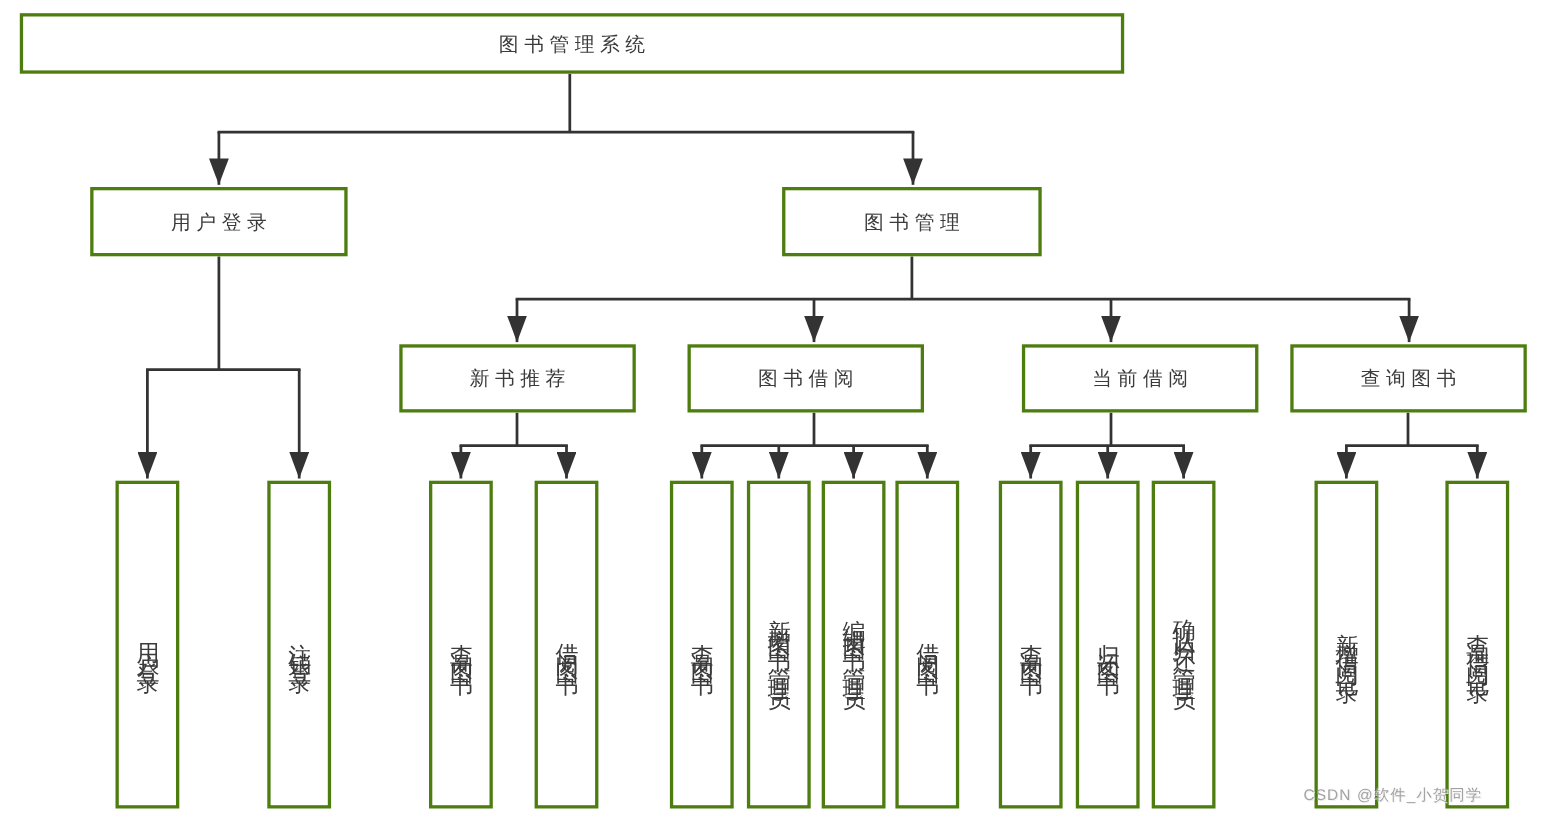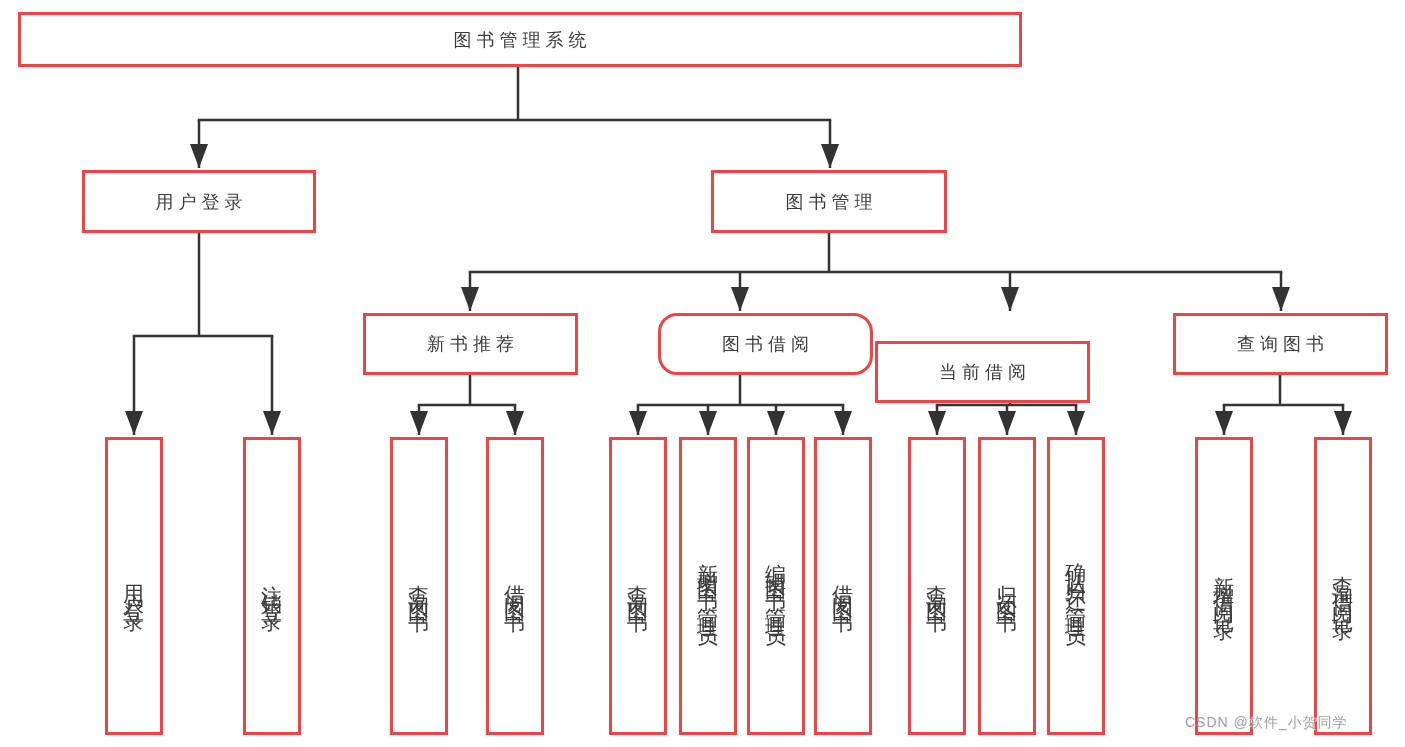--- a/index.html
+++ b/index.html
@@ -13,21 +13,21 @@
   }
   #wires {
     position: absolute;
     left: 0; top: 0;
     width: 1405px; height: 747px;
     z-index: 1;
   }
   .box {
     position: absolute;
     box-sizing: border-box;
-    border: 3px solid #ef4444;
+    border: 3px solid #4d7c0f;
     background: #ffffff;
     display: flex;
     align-items: center;
     justify-content: center;
     color: #3b3b3b;
     z-index: 2;
   }
   .hlabel {
     font-size: 18px;
     letter-spacing: 5px;
@@ -43,22 +43,22 @@
   }
   
   .n-root   { left: 18px;  top: 12px;  width: 1004px; height: 55px; }
   
   .n-l2 { top: 170px; height: 63px; }
   .n-l2a { left: 82px;  width: 234px; }
   .n-l2b { left: 711px; width: 236px; }
   
   .n-l3 { top: 313px; height: 62px; width: 215px; }
   .n-l3a { left: 363px; }
-  .n-l3b { left: 658px; border-radius: 19px; }
-  .n-l3c { left: 875px; margin-top: 28px; }
+  .n-l3b { left: 625px; }
+  .n-l3c { left: 929px; }
   .n-l3d { left: 1173px; }
   
   .leaf { top: 437px; height: 298px; width: 58px; }
   .leaf-1  { left: 105px; }
   .leaf-2  { left: 243px; }
   .leaf-3  { left: 390px; }
   .leaf-4  { left: 486px; }
   .leaf-5  { left: 609px; }
   .leaf-6  { left: 679px; }
   .leaf-7  { left: 747px; }

